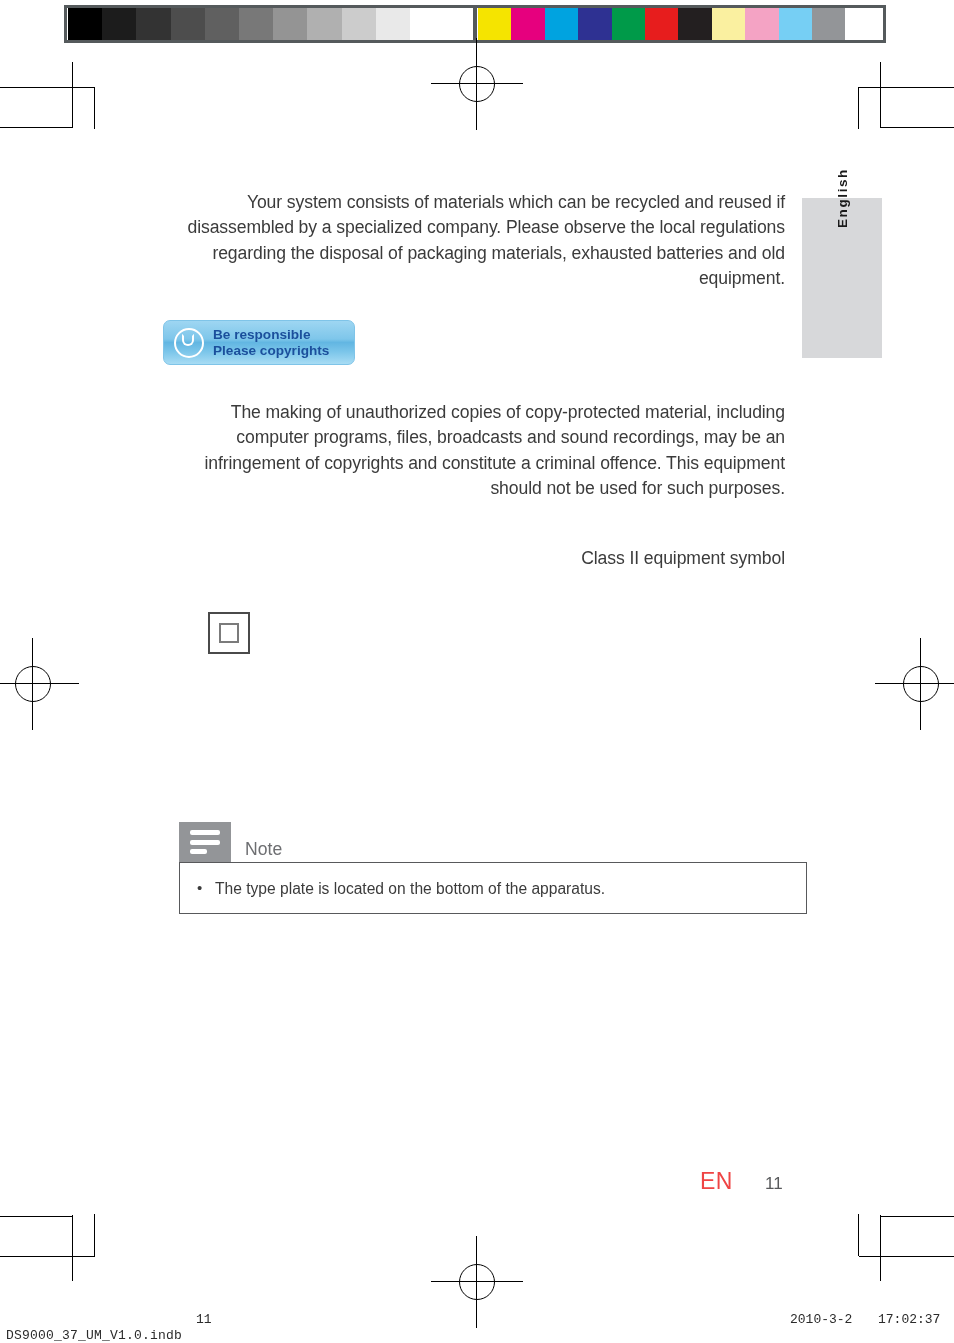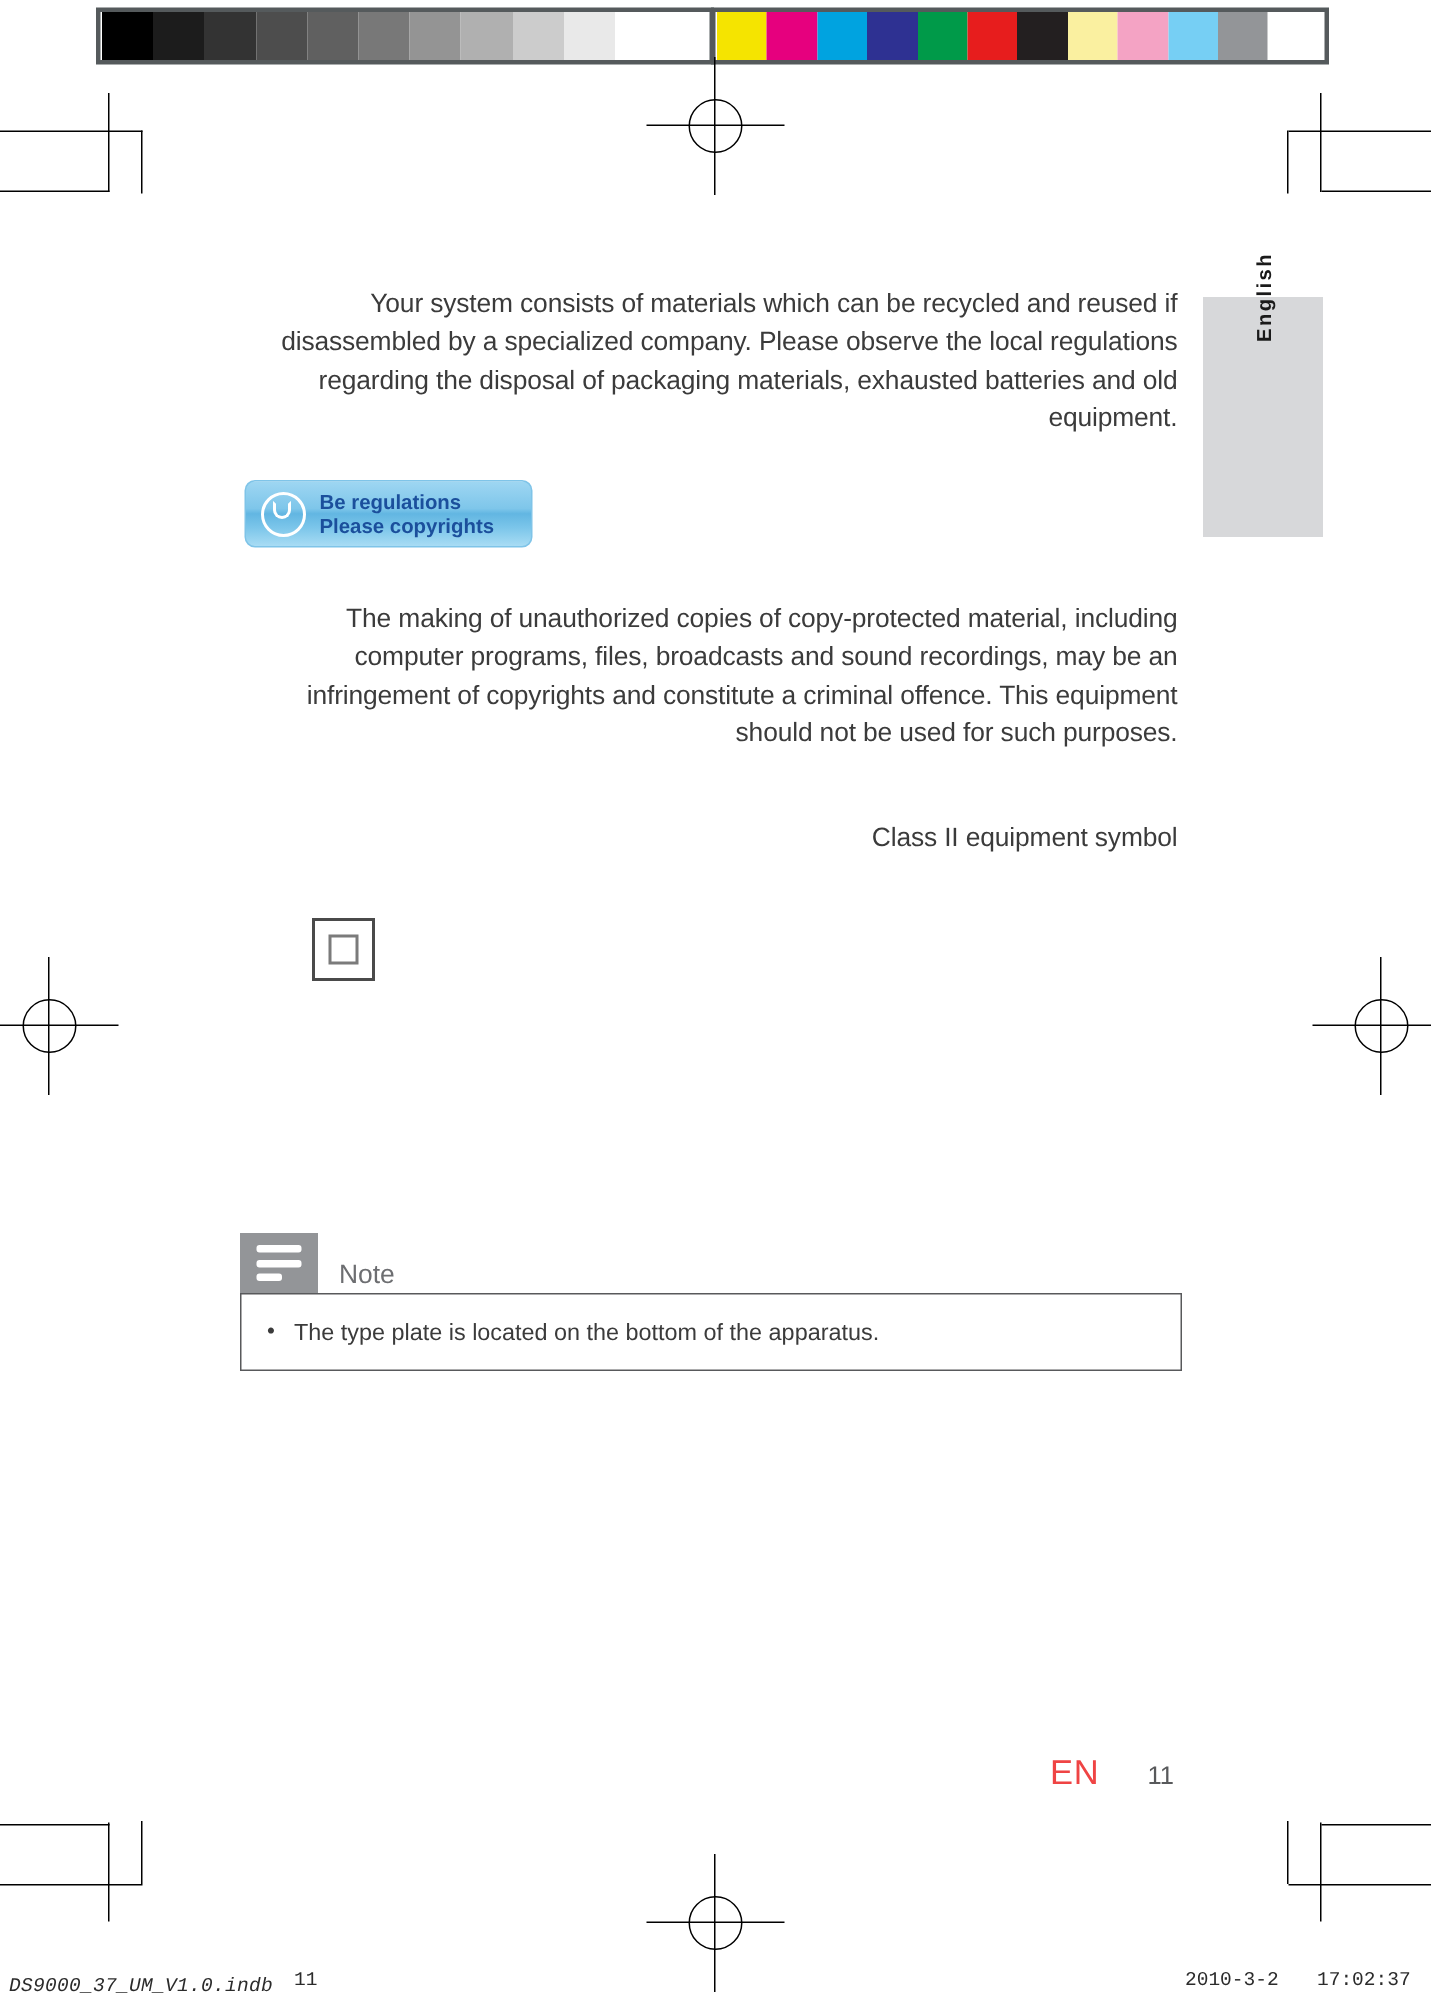--- a/index.html
+++ b/index.html
@@ -90,21 +90,21 @@
     width:42px;height:42px;box-sizing:border-box;
     border:2.2px solid #4a4a4a;
     display:flex;align-items:center;justify-content:center;
     background:#ffffff;
   }
   .classii .inner{
     width:20px;height:20px;box-sizing:border-box;border:2.2px solid #7b7b7b;
   }
 
   
-  .note{position:absolute;left:160px;top:822px;width:628px;}
+  .note{position:absolute;left:179px;top:822px;width:628px;}
   .note-head{display:flex;align-items:flex-end;height:40px;}
   .note-icon{
     width:52px;height:40px;background:#939598;
     display:flex;flex-direction:column;justify-content:center;
     align-items:flex-start;padding-left:11px;box-sizing:border-box;
   }
   .note-icon i{display:block;background:#fff;border-radius:2px;height:5px;margin:2.2px 0;}
   .note-icon i.b1{width:30px;}
   .note-icon i.b2{width:30px;}
   .note-icon i.b3{width:17px;}
@@ -135,21 +135,21 @@
     font-family:"Liberation Sans", sans-serif;
   }
   .pagefoot .en{font-size:23px;color:#ef4444;letter-spacing:0.5px;}
   .pagefoot .pg{font-size:17px;color:#58595b;margin-left:32px;}
 
   .printfoot{
     position:absolute;left:0;top:1312px;width:954px;height:24px;
     font-family:"Liberation Mono", monospace;
     font-size:13px;color:#2b2b2b;
   }
-  .printfoot .fname{position:absolute;left:6px;top:4px;letter-spacing:0.2px;font-style:italic;}
+  .printfoot .fname{position:absolute;left:6px;top:16px;letter-spacing:0.2px;}
   .printfoot .fpage{position:absolute;left:196px;top:0;}
   .printfoot .fdate{position:absolute;left:790px;top:0;}
   .printfoot .ftime{position:absolute;left:878px;top:0;}
 </style>
 </head>
 <body>
 
 <div class="page">
 
   <div class="calib-frame frame-gray"></div>
@@ -225,21 +225,21 @@
     <div class="lbl">English</div>
   </div>
 
   <div class="content">
     <p class="body">Your system consists of materials which can be recycled and reused if disassembled by a specialized company. Please observe the local regulations regarding the disposal of packaging materials, exhausted batteries and old equipment.</p>
   </div>
 
   <div class="badge">
     <div class="ico"></div>
     <div class="txt">
-      <div>Be regulations</div>
+      <div>Be responsible</div>
       <div>Please copyrights</div>
     </div>
   </div>
 
   <div class="content" style="top:546px;">
     <p class="body">Class II equipment symbol</p>
   </div>
 
   <div class="content" style="top:400px;">
     <p class="body">The making of unauthorized copies of copy-protected material, including computer programs, files, broadcasts and sound recordings, may be an infringement of copyrights and constitute a criminal offence. This equipment should not be used for such purposes.</p>

